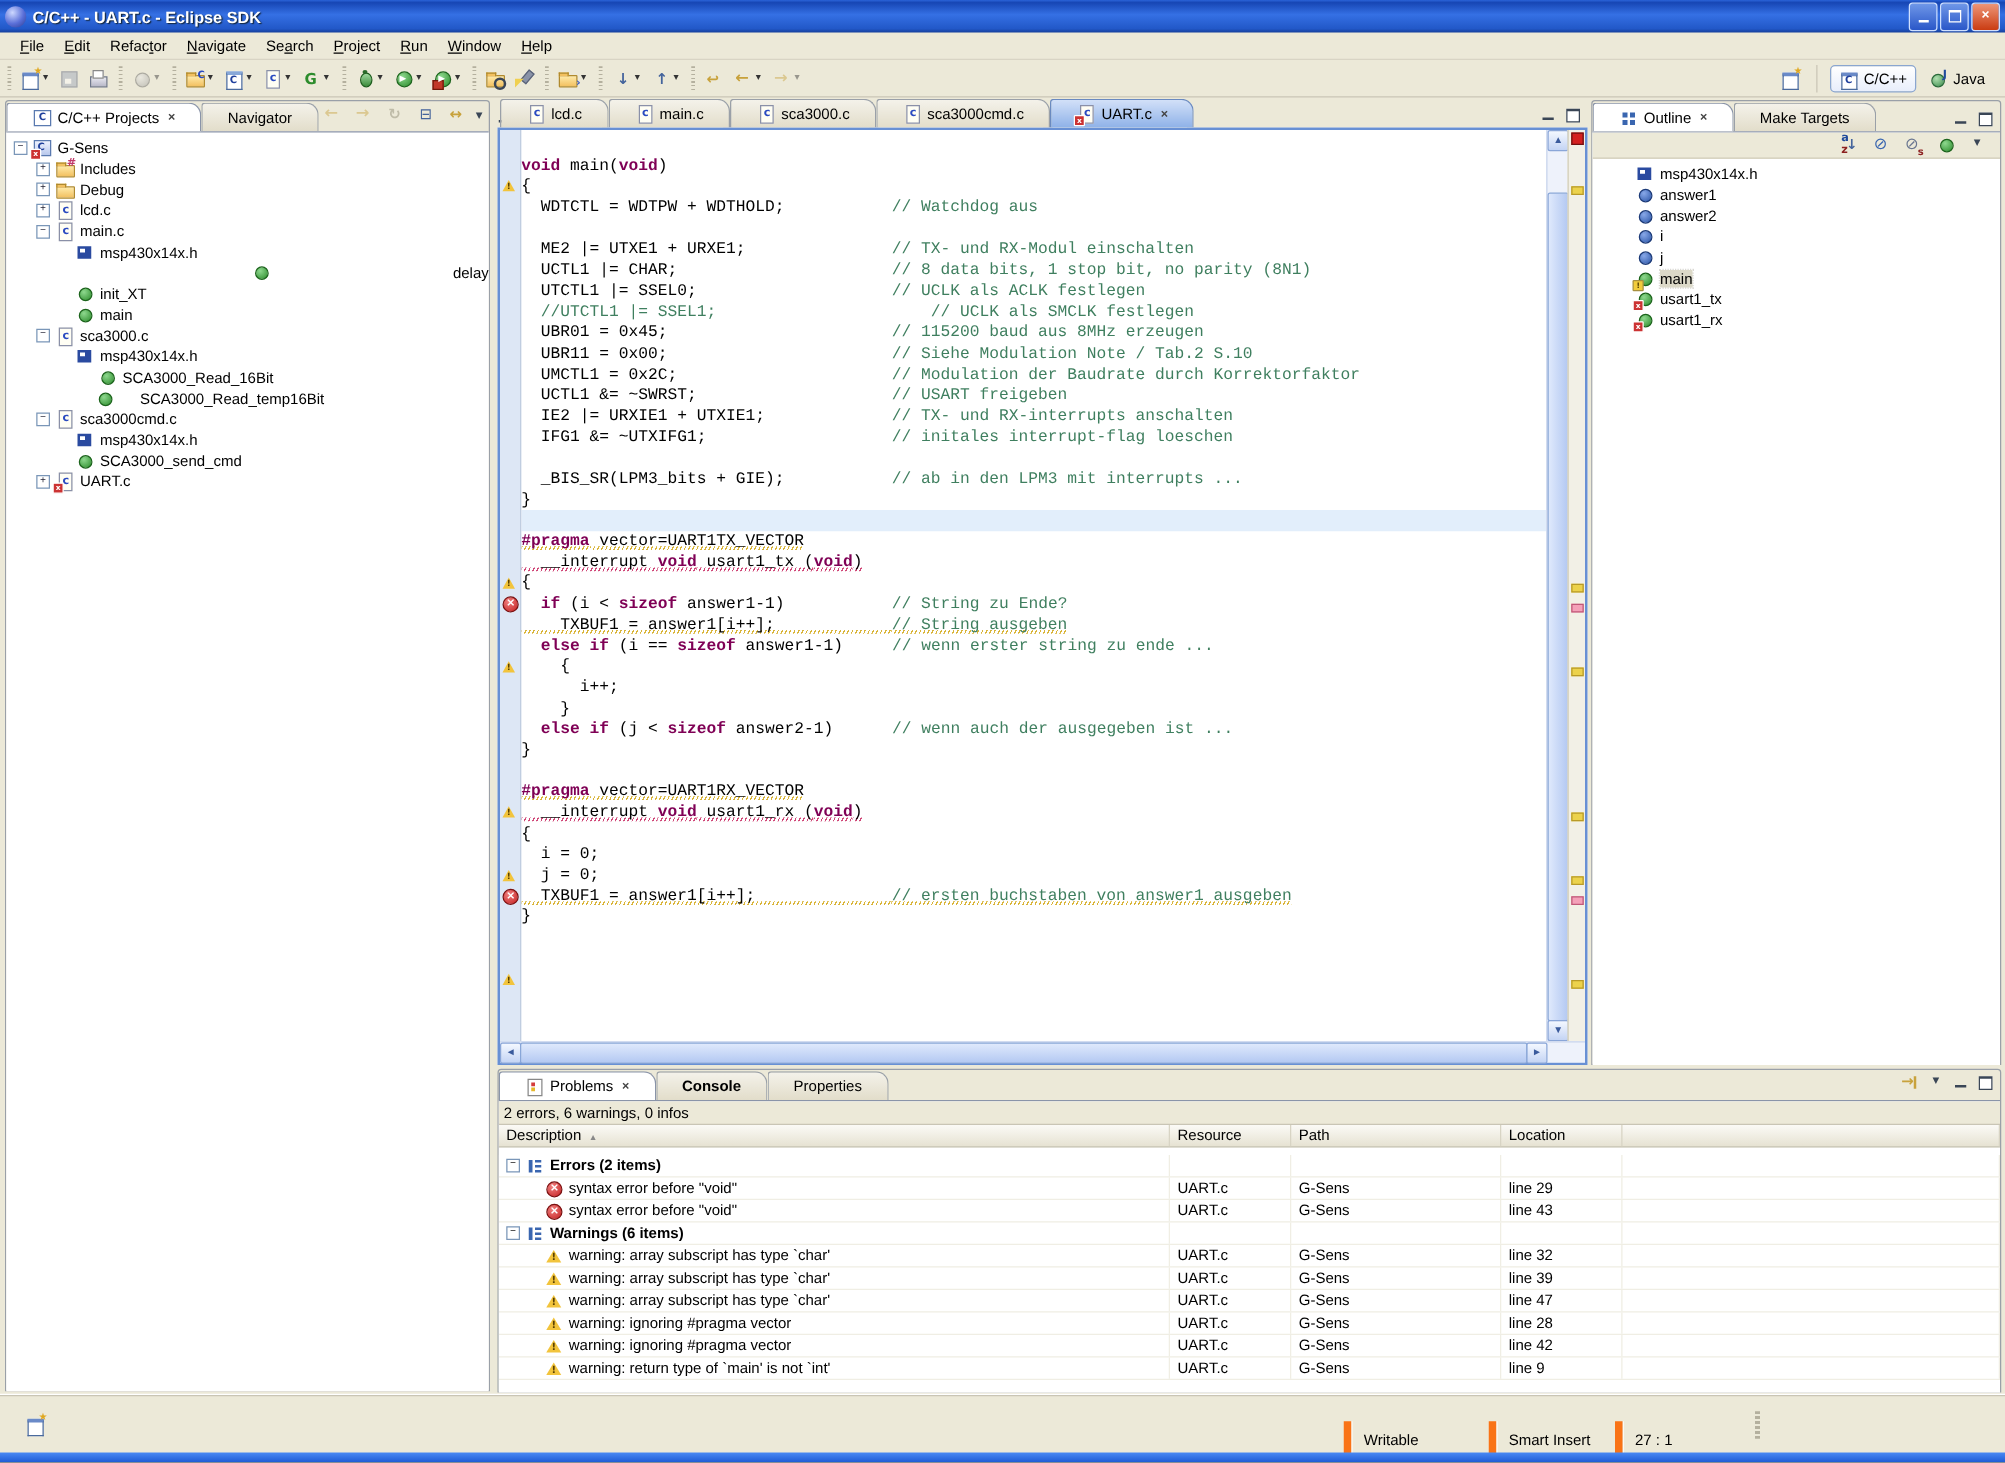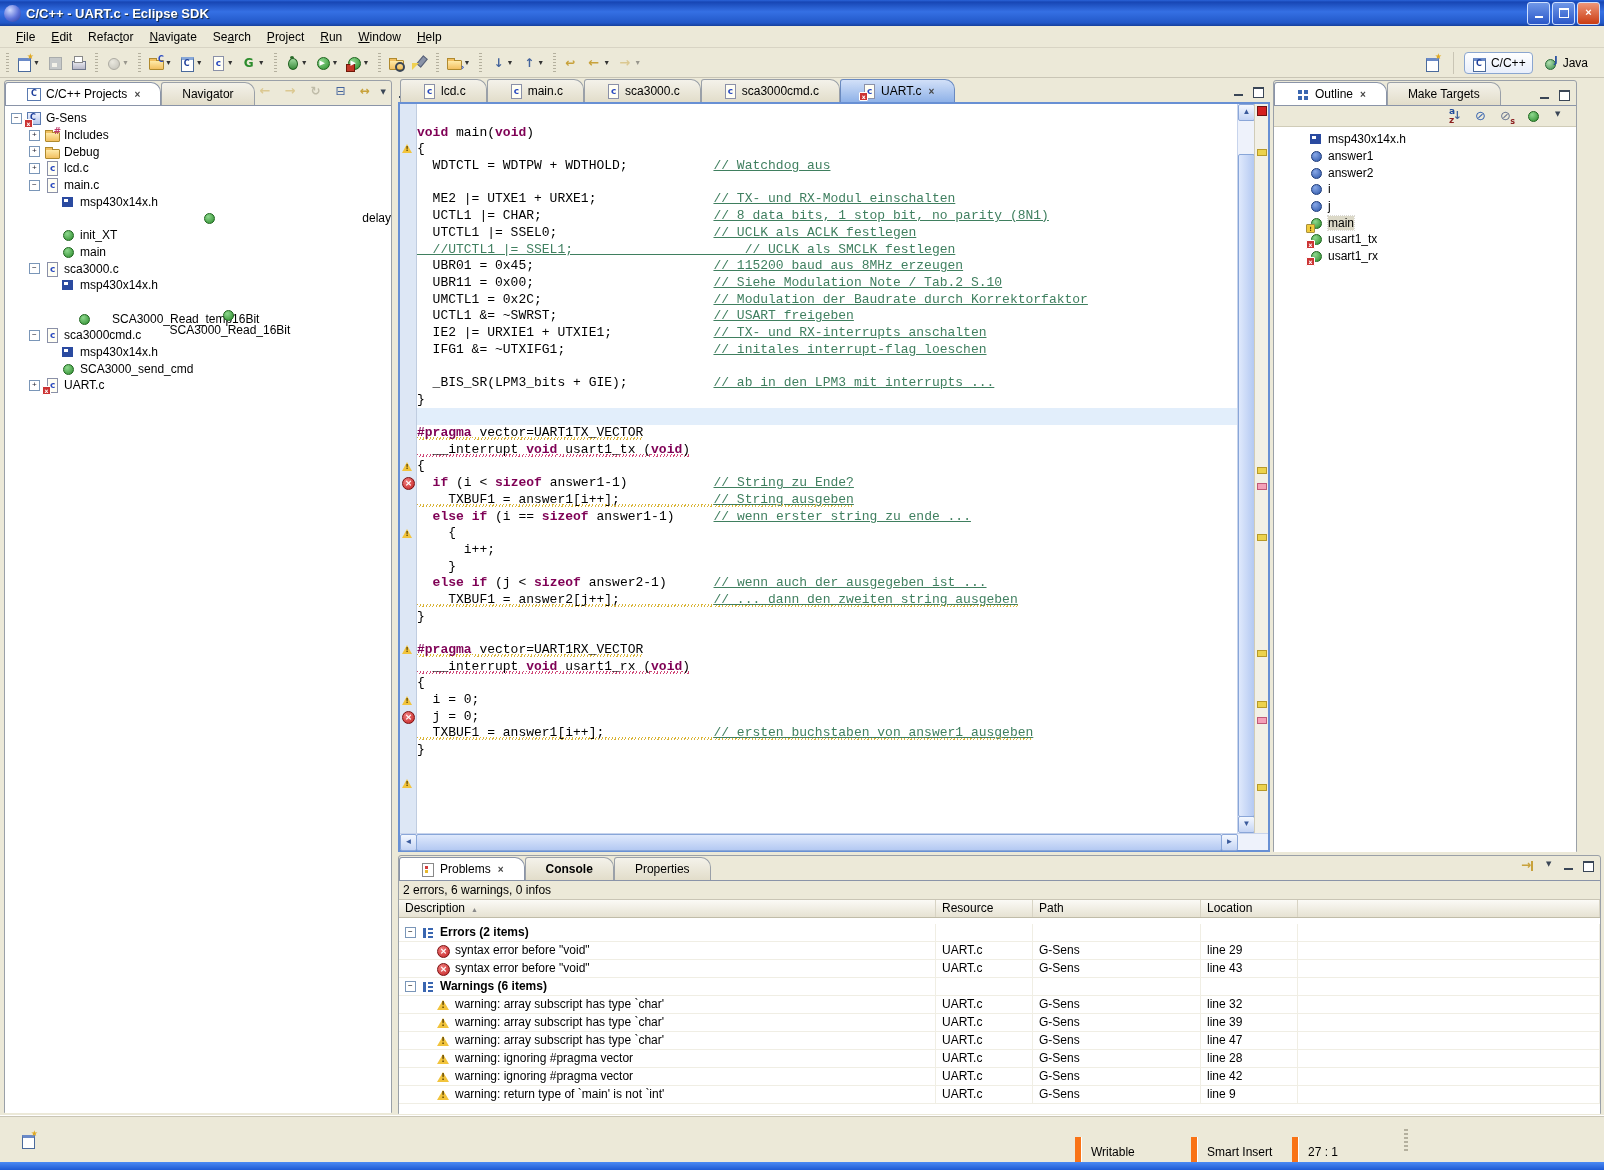--- a/index.html
+++ b/index.html
@@ -170,21 +170,21 @@
     border-left:5px solid transparent;border-right:5px solid transparent;border-bottom:9px solid #f2c43c;}
   .gic.w::after{content:"!";position:absolute;left:1px;top:2px;width:10px;text-align:center;font:bold 7px/11px "DejaVu Sans",sans-serif;color:#5a4000;}
   .gic.e::before{content:"×";position:absolute;left:1px;top:1px;width:11px;height:11px;border-radius:50%;
     background:radial-gradient(circle at 35% 30%,#f08080,#c42020);border:1px solid #7a1010;
     color:#fff;font:bold 9px/11px "DejaVu Sans",sans-serif;text-align:center;}
   #code{flex:1;overflow:hidden;padding-top:4px;font:13px/16.7px "Liberation Mono",monospace;}
   .cl{white-space:pre;height:16.7px;}
   .cl.hl{background:#e2eefb;}
   .s-k,.s-d{color:#7f0055;font-weight:bold;}
   .s-p{color:#000;}
-  .s-c{color:#3f7f5f;text-decoration:underline;}
+  .s-c{color:#3f7f5f;}
   .u-w{background:repeating-linear-gradient(115deg,#d9b437 0 1px,rgba(0,0,0,0) 1px 3px) left bottom/100% 3px no-repeat;}
   .u-e{background:repeating-linear-gradient(115deg,#d04878 0 1px,rgba(0,0,0,0) 1px 3px) left bottom/100% 3px no-repeat;}
 
   
   .vscroll{width:16px;background:#eef2fb;border-left:1px solid #c8d4ec;position:relative;}
   .sb-btn{position:absolute;left:0;width:15px;height:15px;background:linear-gradient(#f4f8ff,#c4d4f4);
     border:1px solid #8aa6d8;border-radius:2px;color:#3a5a9c;font-size:8px;text-align:center;line-height:14px;}
   .vthumb{position:absolute;left:0;top:50px;bottom:16px;width:15px;border:1px solid #88a6d8;border-radius:2px;
     background:linear-gradient(90deg,#dfe9fc,#b4c9f2);}
   #ruler{width:13px;background:#f2f0e6;border-left:1px solid #d0ccb8;position:relative;}
@@ -472,21 +472,21 @@
           <div class="trow" style="padding-left: 24px;">
             <span class="exp">−</span>
             <span class="ic ic-cfile"></span>
             <span class="lbl">sca3000.c</span>
           </div>
           <div class="trow" style="padding-left: 42px;">
             <span class="noexp"></span>
             <span class="ic ic-include"></span>
             <span class="lbl">msp430x14x.h</span>
           </div>
-          <div class="trow" style="padding-left: 60px; flex-direction: column;">
+          <div class="trow" style="padding-left: 60px;">
             <span class="noexp"></span>
             <span class="ic ic-function"></span>
             <span class="lbl">SCA3000_Read_16Bit</span>
           </div>
           <div class="trow" style="padding-left: 42px; gap: 16px;">
             <span class="noexp"></span>
             <span class="ic ic-function"></span>
             <span class="lbl">SCA3000_Read_temp16Bit</span>
           </div>
           <div class="trow" style="padding-left: 24px;">
@@ -581,21 +581,20 @@
             <div class="cl"><span class="s-d u-w">#pragma</span><span class="s-p u-w"> vector=UART1TX_VECTOR</span></div>
             <div class="cl"><span class="s-p u-e">  __interrupt </span><span class="s-k u-e">void</span><span class="s-p u-e"> usart1_tx (</span><span class="s-k u-e">void</span><span class="s-p u-e">)</span></div>
             <div class="cl"><span class="s-p">{</span></div>
             <div class="cl"><span class="s-p">  </span><span class="s-k">if</span><span class="s-p"> (i &lt; </span><span class="s-k">sizeof</span><span class="s-p"> answer1-1)           </span><span class="s-c">// String zu Ende?</span></div>
             <div class="cl"><span class="s-p u-w">    TXBUF1 = answer1[i++];            </span><span class="s-c u-w">// String ausgeben</span></div>
             <div class="cl"><span class="s-p">  </span><span class="s-k">else</span><span class="s-p"> </span><span class="s-k">if</span><span class="s-p"> (i == </span><span class="s-k">sizeof</span><span class="s-p"> answer1-1)     </span><span class="s-c">// wenn erster string zu ende ...</span></div>
             <div class="cl"><span class="s-p">    {</span></div>
             <div class="cl"><span class="s-p">      i++;</span></div>
             <div class="cl"><span class="s-p">    }</span></div>
             <div class="cl"><span class="s-p">  </span><span class="s-k">else</span><span class="s-p"> </span><span class="s-k">if</span><span class="s-p"> (j &lt; </span><span class="s-k">sizeof</span><span class="s-p"> answer2-1)      </span><span class="s-c">// wenn auch der ausgegeben ist ...</span></div>
-            <div class="cl"><span class="s-p u-w">    TXBUF1 = answer2[j++];            </span><span class="s-c u-w">// ... dann den zweiten string ausgeben</span></div>
             <div class="cl"><span class="s-p">}</span></div>
             <div class="cl">&nbsp;</div>
             <div class="cl"><span class="s-d u-w">#pragma</span><span class="s-p u-w"> vector=UART1RX_VECTOR</span></div>
             <div class="cl"><span class="s-p u-e">  __interrupt </span><span class="s-k u-e">void</span><span class="s-p u-e"> usart1_rx (</span><span class="s-k u-e">void</span><span class="s-p u-e">)</span></div>
             <div class="cl"><span class="s-p">{</span></div>
             <div class="cl"><span class="s-p">  i = 0;</span></div>
             <div class="cl"><span class="s-p">  j = 0;</span></div>
             <div class="cl"><span class="s-p u-w">  TXBUF1 = answer1[i++];              </span><span class="s-c u-w">// ersten buchstaben von answer1 ausgeben</span></div>
             <div class="cl"><span class="s-p">}</span></div>
           </div>
@@ -617,21 +616,21 @@
           </div>
       </div>
       <div id="hscroll">
         <span class="sb-btn" style="left:0;top:0;">◄</span>
         <span class="hthumb"></span>
         <span class="sb-btn" style="left:auto;right:30px;top:0;">►</span>
       </div>
     </div>
   </div>
 
-  <div class="panel abs" style="left:1273px;top:80px;width:304px;height:772px;">
+  <div class="panel abs" style="left:1273px;top:80px;width:328px;height:772px;">
     <div class="phead" id="outline-head">
       <div class="ptab active">
           <span class="ic ic-outline"></span>
           <span>Outline</span>
           <span class="tab-close">×</span>
         </div>
         <div class="ptab">
           <span>Make Targets</span>
         </div>
         <span class="spacer"></span>

